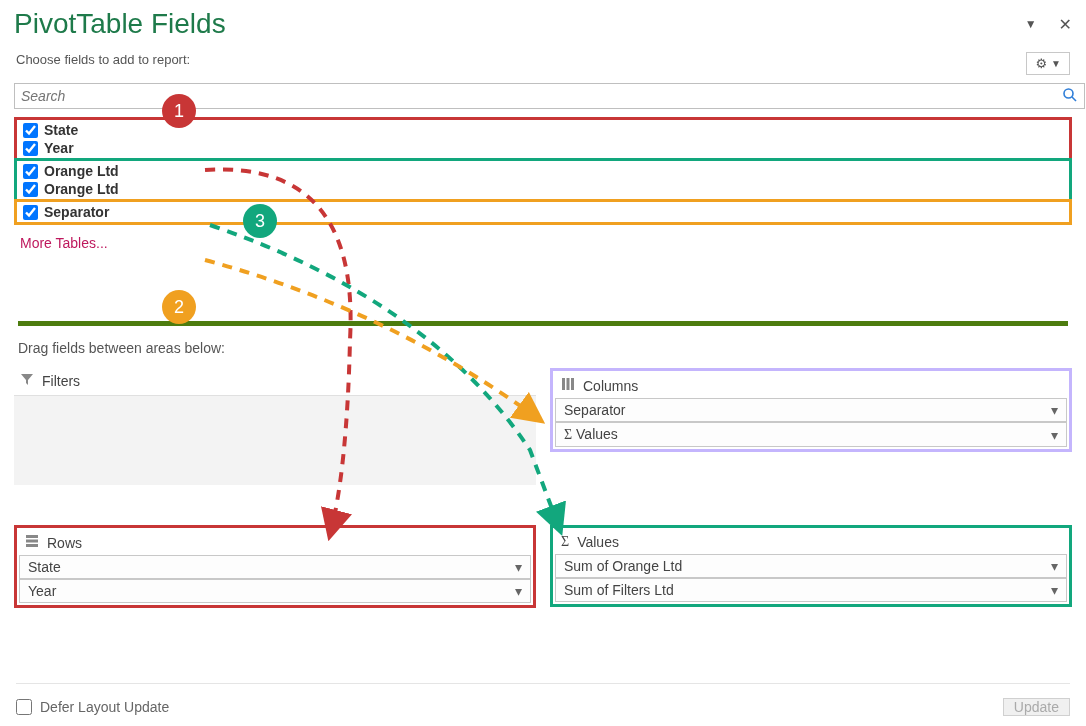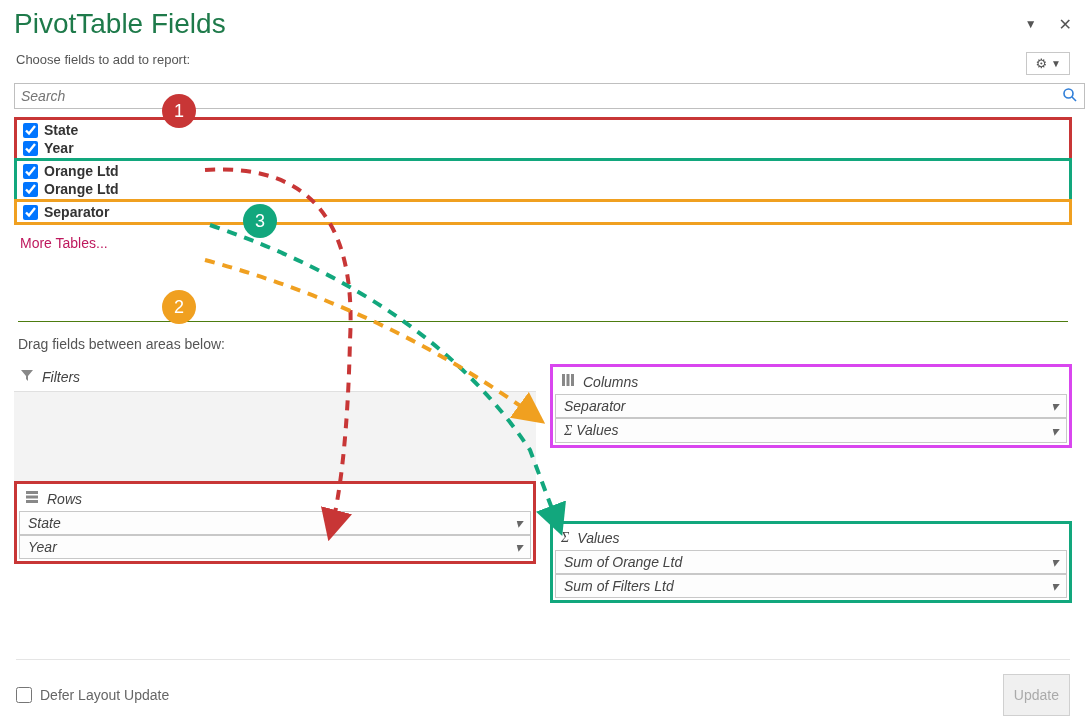--- a/index.html
+++ b/index.html
@@ -13,33 +13,33 @@
     .search-input { flex:1; border:none; outline:none; padding:4px 6px; font-style:italic; color:#888; font-size:14px; }
     .search-icon { color:#2f7ed8; padding:0 6px; font-weight:bold;}
     .field-list { margin: 0 14px; }
     .field-group { border:3px solid; padding:1px 0; margin-bottom: 0; }
     .field-item { display:flex; align-items:center; gap:6px; padding:1px 6px; font-size:14px; font-weight:600; color:#333; }
     .field-item input { width:15px; height:15px; }
     .group1 { border-color:#c83636; }
     .group2 { border-color:#12a77d; margin-top:-3px;}
     .group3 { border-color:#f0a020; margin-top:-3px;}
     .more-tables { margin: 10px 20px; color:#be185d; font-size:14px;}
-    .mid-label { margin: 70px 18px 10px 18px; color:#555; font-size:14px; border-top:1px solid #4d7c0f; padding-top:14px;}
+    .mid-label { margin: 70px 18px 10px 18px; color:#555; font-size:14px; border-top:5px solid #4d7c0f; padding-top:14px;}
     .areas { display:grid; grid-template-columns: 1fr 1fr; gap: 0 14px; padding: 2px 14px; }
-    .area-col { display:flex; flex-direction:column; gap:2px;font-style:italic; }
+    .area-col { display:flex; flex-direction:column; gap:2px; }
     .area-header { display:flex; align-items:center; gap:8px; padding:4px 6px; font-size:14px; color:#444; }
     .area-item { border:1px solid #c8c8c8; background:#fdfdfd; padding:3px 8px; display:flex; justify-content:space-between; align-items:center; font-size:14px; }
     .caret-down::after { content:"▾"; color:#666; margin-left:6px; }
     .box-red   { border:3px solid #c83636; padding:2px; }
     .box-green { border:3px solid #12a77d; padding:2px; }
-    .box-orange{ border:3px solid #d946ef; padding:2px; }
+    .box-orange{ border:3px solid #c4b5fd; padding:2px; }
     .well { background:#f3f3f3; min-height:90px; border-top:1px solid #e0e0e0;}
     .bottom-bar { position:absolute; bottom:10px; left:16px; right:16px; display:flex; justify-content:space-between; align-items:center; border-top:1px solid #e5e5e5; padding-top:14px;}
     .defer { display:flex; align-items:flex-start; gap:8px; color:#666; font-size:14px;}
-    .update-btn { border:1px solid #d0d0d0; background:#f0f0f0; color:#aaa; padding:12px 10px; font-size:14px;}
+    .update-btn { border:1px solid #d0d0d0; background:#f0f0f0; color:#aaa; padding:0 10px; font-size:14px;}
     .badge { position:absolute; width:34px; height:34px; border-radius:50%; display:flex; align-items:center; justify-content:center; color:#fff; font-size:18px; font-weight:500; }
     .badge1 { background:#c83636; left:162px; top:94px;}
     .badge2 { background:#f0a020; left:162px; top:290px;}
     .badge3 { background:#12a77d; left:243px; top:204px;}
     svg.arrows { position:absolute; left:0; top:0; pointer-events:none; }
     .sigma { font-family: "Cambria Math", serif; }
   </style>
 </head>
 <body>
 
@@ -132,21 +132,21 @@
           <span>Separator</span>
           <span class="caret-down"></span>
         </div>
       <div class="area-item">
           <span><span class="sigma">Σ</span> <span>Values</span></span>
           <span class="caret-down"></span>
         </div>
     </div>
   </div>
 
-  <div class="area-col" style="">
+  <div class="area-col" style="margin-top:40px;">
     <div class="box-red">
       <div class="area-header">
         <span>
           <svg width="14" height="14" viewBox="0 0 14 14">
               <rect x="1" y="1" width="12" height="3" fill="#888"></rect>
               <rect x="1" y="5.5" width="12" height="3" fill="#888"></rect>
               <rect x="1" y="10" width="12" height="3" fill="#888"></rect>
             </svg>
         </span>
         <span>Rows</span>

